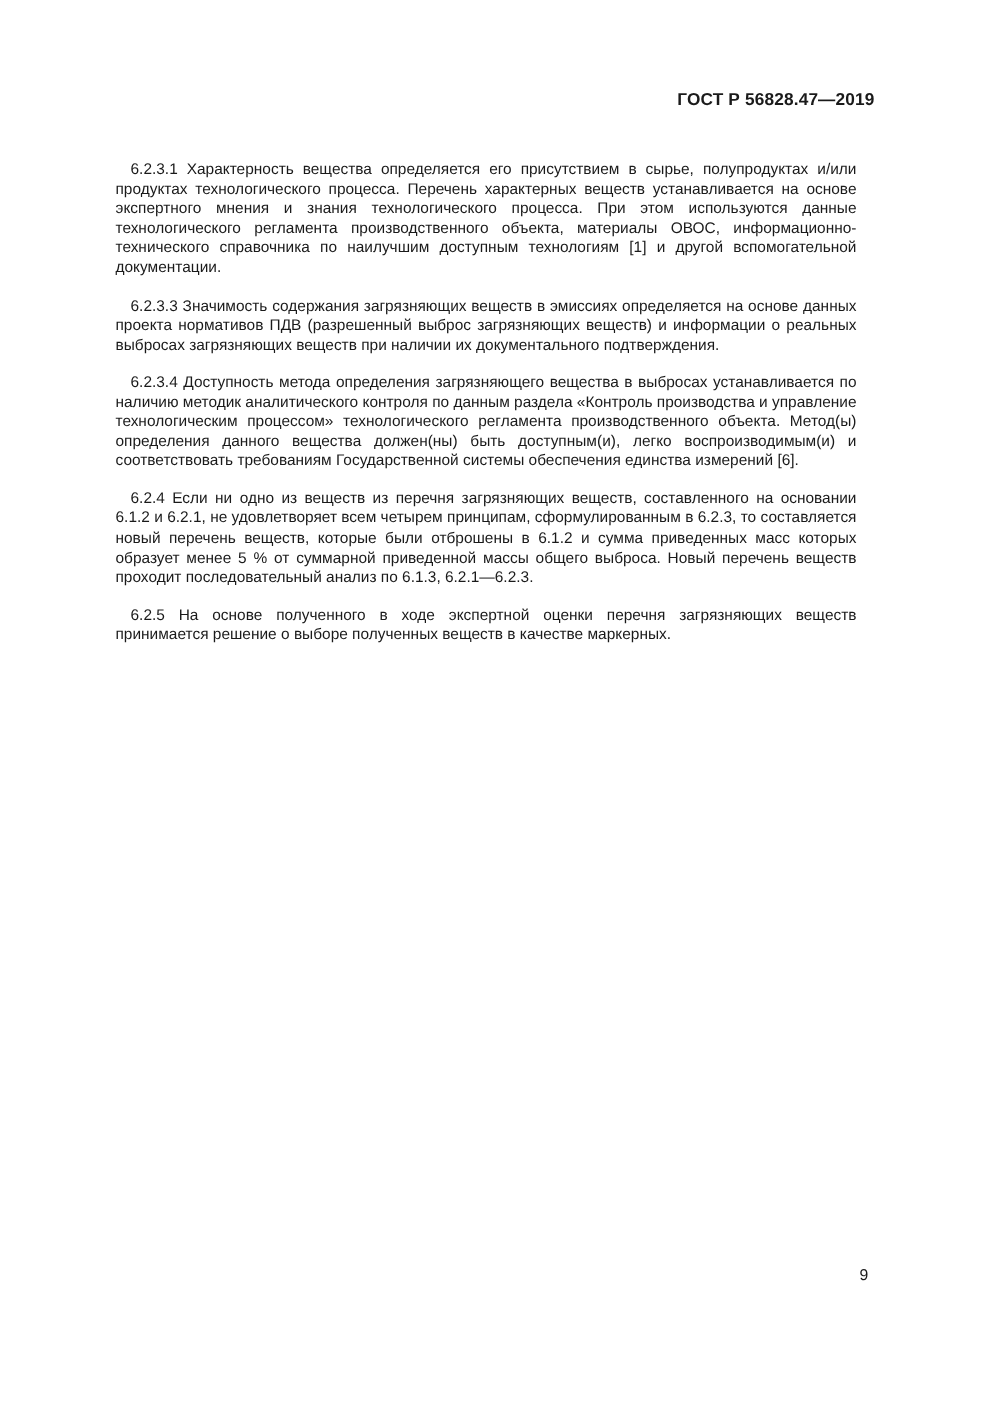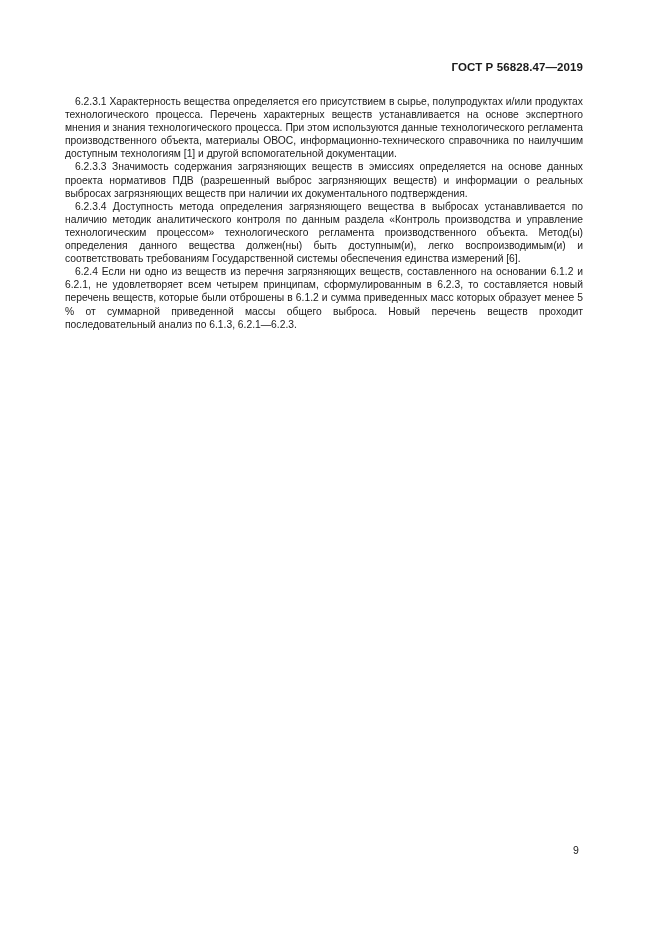--- a/index.html
+++ b/index.html
@@ -1,27 +1,28 @@
 <!DOCTYPE html>
 <html><head>
 <meta charset="utf-8">
 <style>
   html, body { margin: 0; padding: 0; background: #ffffff; }
   body { width: 661px; height: 935px; position: relative; overflow: hidden;
          font-family: "Liberation Sans", sans-serif; color: #1a1a1a; }
   .header { position: absolute; top: 61px; right: 78px; font-weight: bold; font-size: 11.5px; letter-spacing: 0.1px; padding-left: 43px; }
   .content { position: absolute; left: 65px; top: 95px; width: 518px; font-size: 10.3px; line-height: 13.1px; }
-  .para { margin: 0; text-indent: 10px; text-align: justify; }
+  .para { margin: 12px; text-indent: 10px; text-align: justify; }
   .page-num { position: absolute; left: 573px; top: 844px; font-size: 10.5px; }
 </style>
 </head>
 <body>
 
 <div class="header">ГОСТ Р 56828.47—2019</div>
 
 <div class="content">
   <p class="para">6.2.3.1 Характерность вещества определяется его присутствием в сырье, полупродуктах и/или продуктах технологического процесса. Перечень характерных веществ устанавливается на основе экспертного мнения и знания технологического процесса. При этом используются данные технологического регламента производственного объекта, материалы ОВОС, информационно-технического справочника по наилучшим доступным технологиям [1] и другой вспомогательной документации.</p>
   <p class="para">6.2.3.3 Значимость содержания загрязняющих веществ в эмиссиях определяется на основе данных проекта нормативов ПДВ (разрешенный выброс загрязняющих веществ) и информации о реальных выбросах загрязняющих веществ при наличии их документального подтверждения.</p>
   <p class="para">6.2.3.4 Доступность метода определения загрязняющего вещества в выбросах устанавливается по наличию методик аналитического контроля по данным раздела «Контроль производства и управление технологическим процессом» технологического регламента производственного объекта. Метод(ы) определения данного вещества должен(ны) быть доступным(и), легко воспроизводимым(и) и соответствовать требованиям Государственной системы обеспечения единства измерений [6].</p>
   <p class="para">6.2.4 Если ни одно из веществ из перечня загрязняющих веществ, составленного на основании 6.1.2 и 6.2.1, не удовлетворяет всем четырем принципам, сформулированным в 6.2.3, то составляется новый перечень веществ, которые были отброшены в 6.1.2 и сумма приведенных масс которых образует менее 5 % от суммарной приведенной массы общего выброса. Новый перечень веществ проходит последовательный анализ по 6.1.3, 6.2.1—6.2.3.</p>
+  <p class="para">6.2.5 На основе полученного в ходе экспертной оценки перечня загрязняющих веществ принимается решение о выборе полученных веществ в качестве маркерных.</p>
 </div>
 
 <div class="page-num">9</div>
 
 </body></html>

